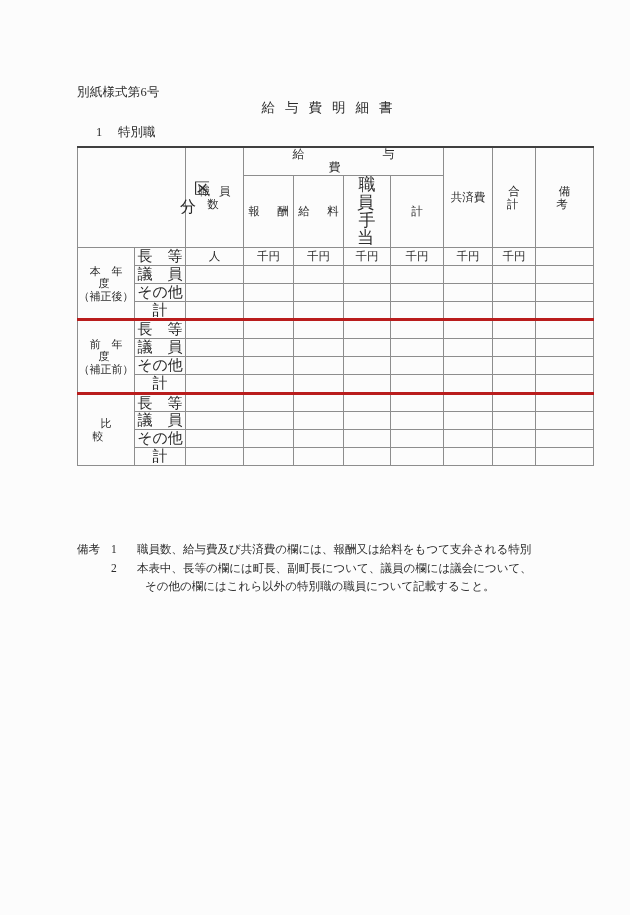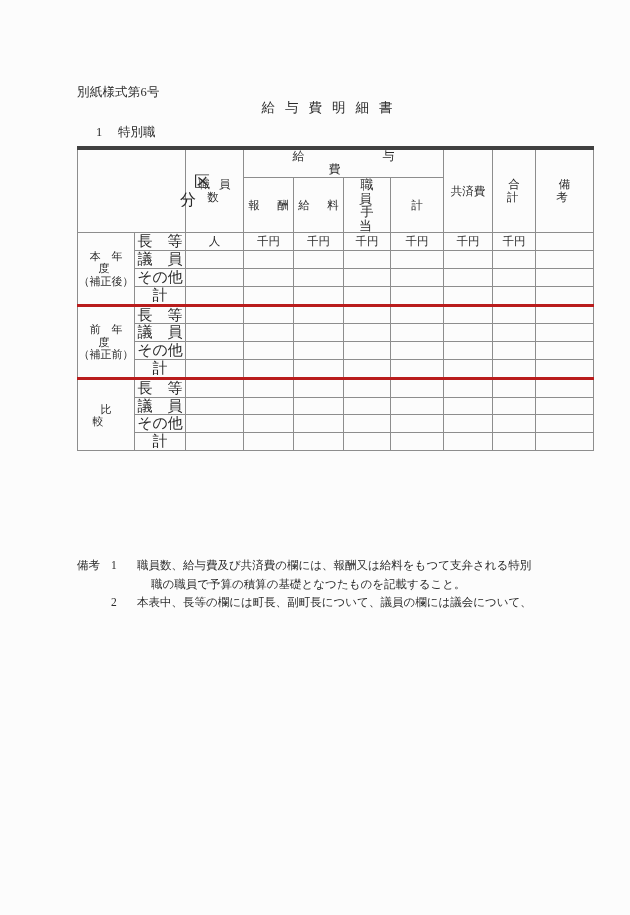--- a/index.html
+++ b/index.html
@@ -68,21 +68,21 @@
     font-size: 11.5px;
   }
   .sheet td {
     border: 1px solid #8d8d8d;
     padding: 0;
     text-align: center;
     vertical-align: middle;
     line-height: 1.12;
     color: #2b2b2b;
   }
-  .sheet .outer-top    { border-top: 4px solid #404040; }
+  .sheet .outer-top    { border-top: 2px solid #404040; }
   .sheet .grp-top      { border-top: 3px solid #b91c1c; }
 
   
   .hdr-kubun {
     font-size: 16px;
   }
   .spread2 {
     display: inline-block;
     letter-spacing: 28px;
     text-indent: 28px;
@@ -99,21 +99,21 @@
   }
   .spread-kyuyo {
     display: inline-block;
     letter-spacing: 18px;
     text-indent: 18px;
     font-size: 12px;
   }
   .two-line {
     display: block;
     line-height: 1.05;
-    font-size: 13px;
+    font-size: 17px;
   }
   .two-line span {
     display: block;
     letter-spacing: 3px;
     text-indent: 3px;
   }
 
   
   .unit {
     text-align: right;
@@ -141,21 +141,21 @@
   }
 
   .sub-label {
     font-size: 15px;
   }
 
   
   .notes {
     position: absolute;
     left: 77px;
-    top: 556px;
+    top: 540px;
     width: 500px;
     font-size: 11.5px;
     line-height: 1.62;
   }
   .note-row {
     display: block;
     white-space: nowrap;
   }
   .note-head {
     display: inline-block;
@@ -382,19 +382,19 @@
         <td></td>
         <td></td>
       </tr>
     </tbody>
   </table>
 
   <div class="notes">
     <span class="note-row">
       <span class="note-head">備考</span><span class="note-num">1</span><span>職員数、給与費及び共済費の欄には、報酬又は給料をもつて支弁される特別</span>
     </span>
-    <span class="note-cont-1">職の職員で予算の積算の基礎となつたものを記載すること。</span>
     <span class="note-line-2">
       <span class="note-num">2</span><span>本表中、長等の欄には町長、副町長について、議員の欄には議会について、</span>
     </span>
+    <span class="note-cont-2">その他の欄にはこれら以外の特別職の職員について記載すること。</span>
   </div>
 
 </div>
 
 </body></html>

